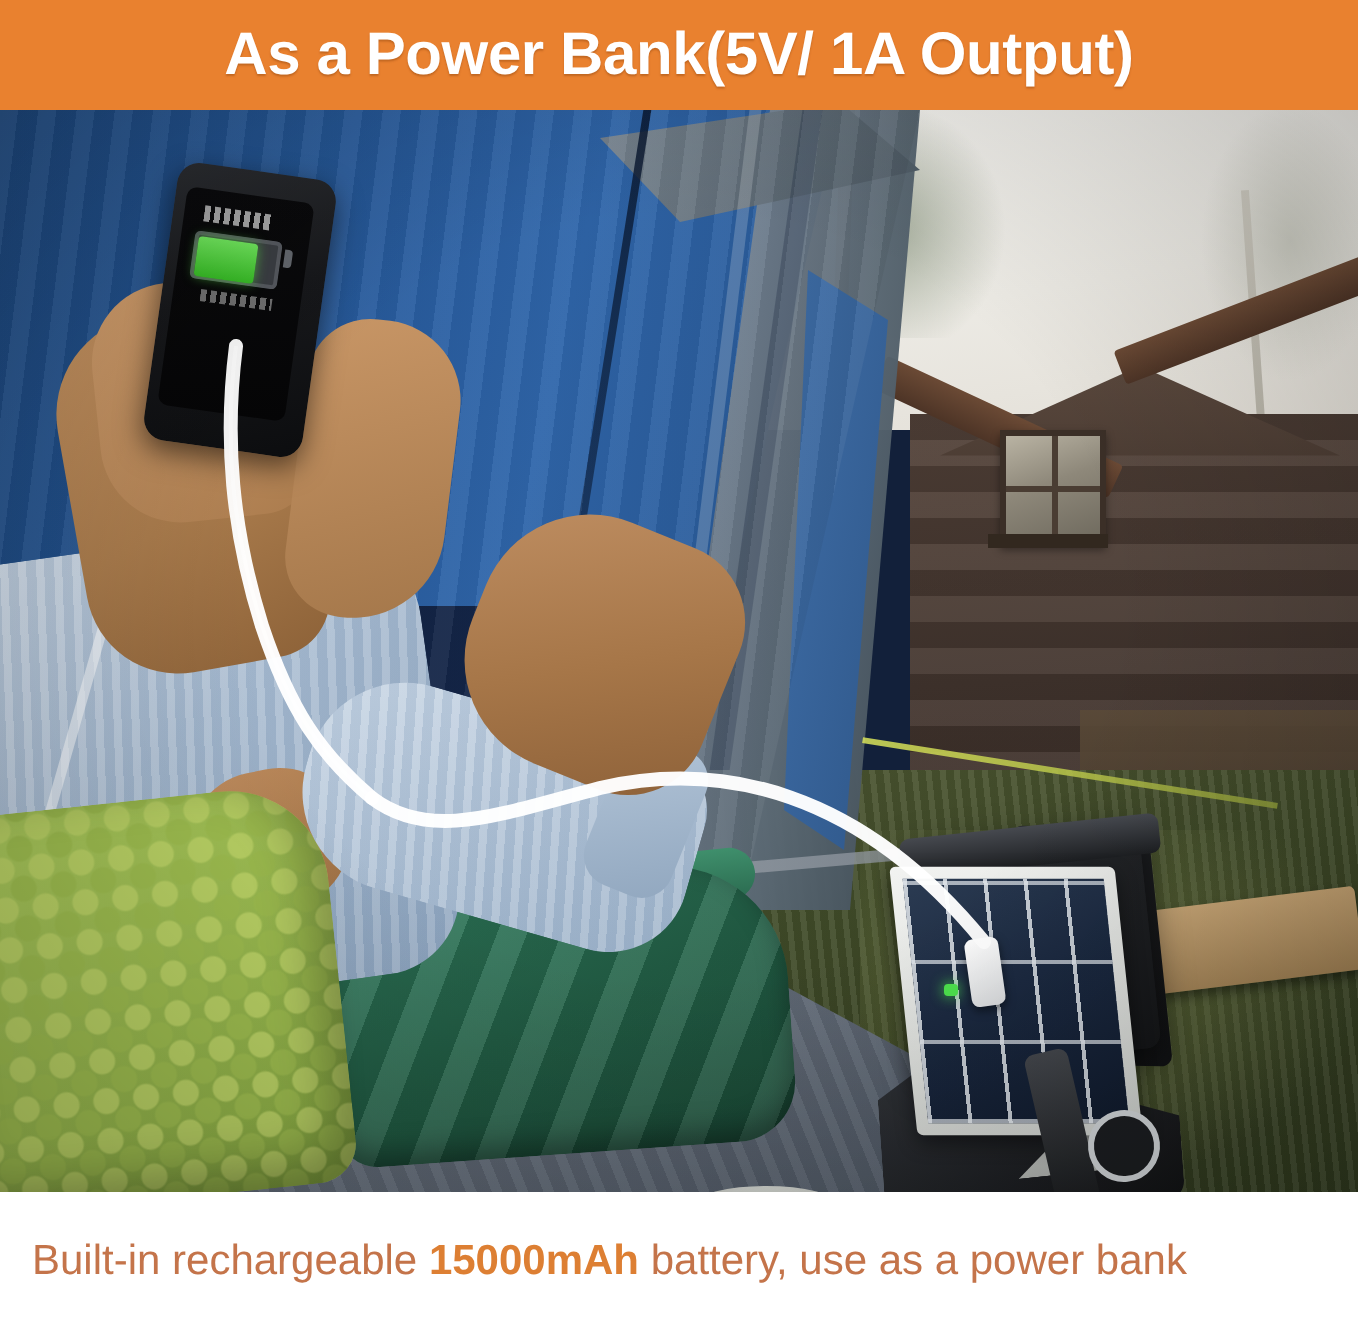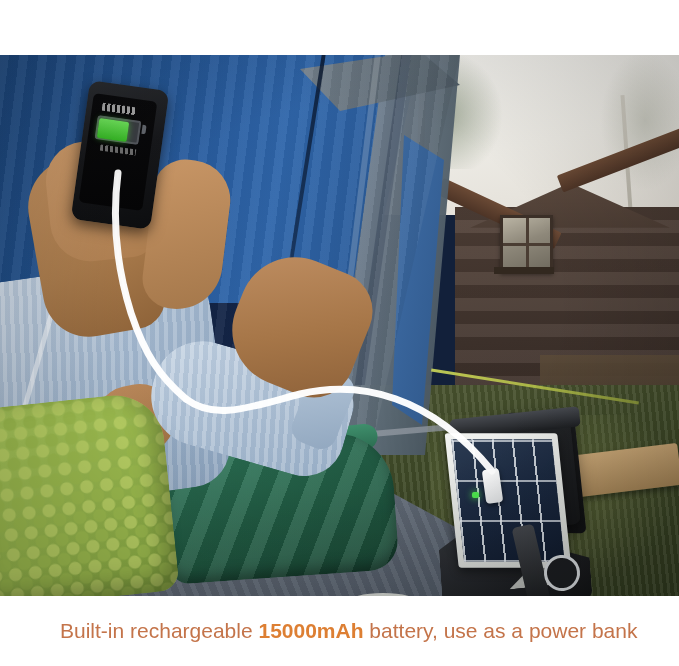--- a/index.html
+++ b/index.html
@@ -400,29 +400,31 @@
     position:absolute;left:0;top:596px;width:679px;height:70px;
     background:#ffffff;
     display:flex;flex-direction:column;justify-content:center;
     padding-left:16px;box-sizing:border-box;
   }
   .cap-line{
     color:#c4744a;
     font-size:21px;
     line-height:30px;
     white-space:nowrap;
-    margin-left:44px;
   }
   .cap-strong{color:#dd7f33;font-weight:bold;}
 </style>
 </head>
 <body>
 
 <div class="page">
 
+  <div class="banner">
+    <div class="banner-title">As a Power Bank(5V/ 1A Output)</div>
+  </div>
 
   <div class="photo">
 
     <div class="ly sky"></div>
     <div class="ly tree-a"></div>
     <div class="ly tree-b"></div>
     <div class="ly trunk"></div>
     <div class="ly branch"></div>
 
     <div class="ly barn-body"></div>

